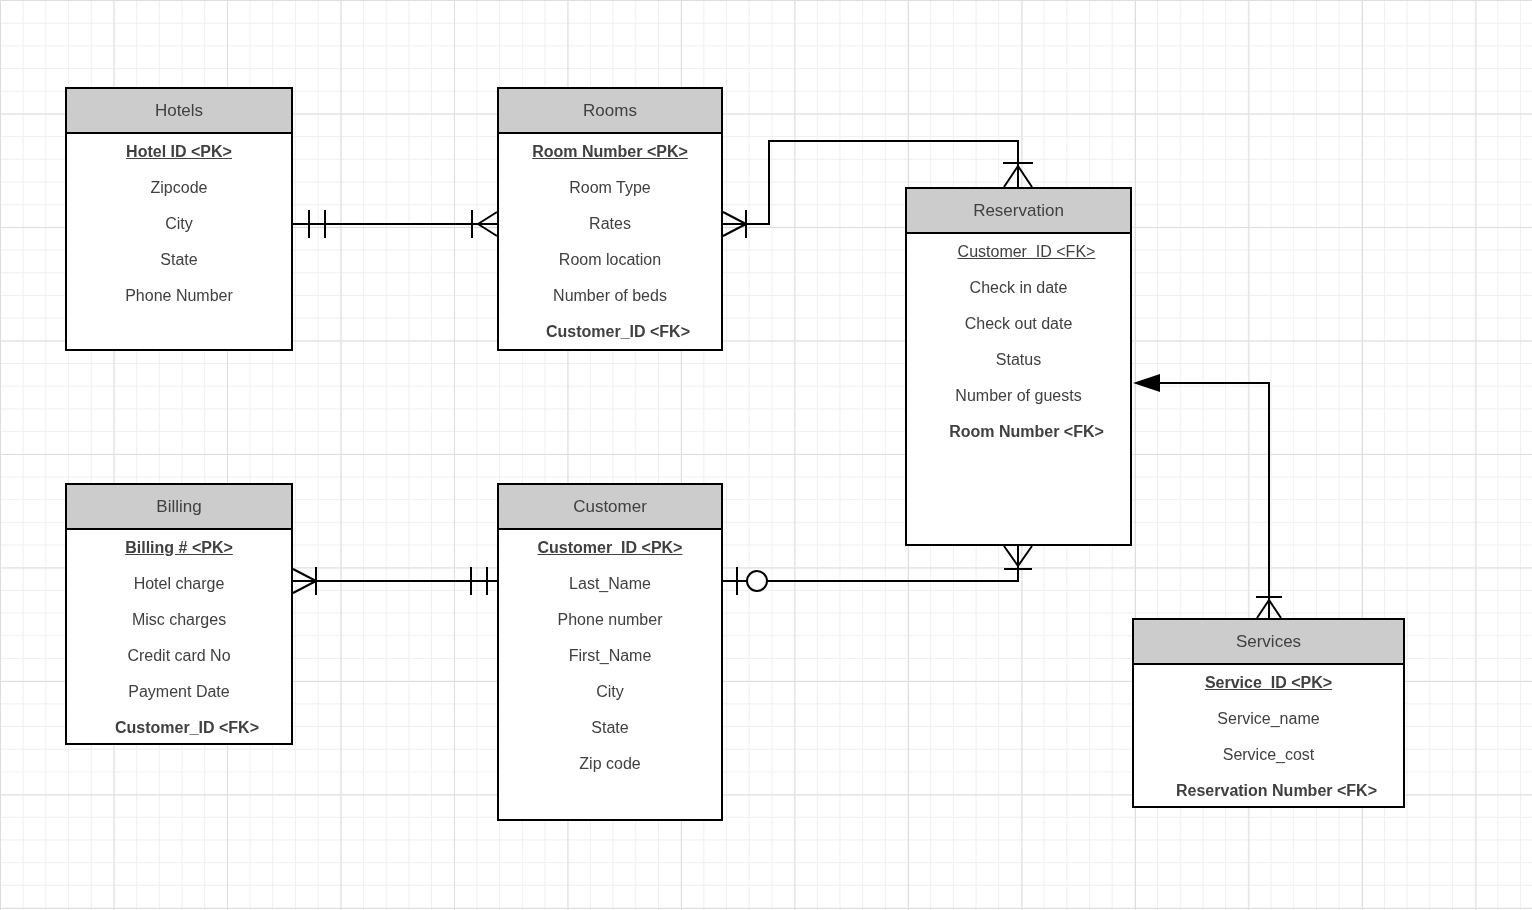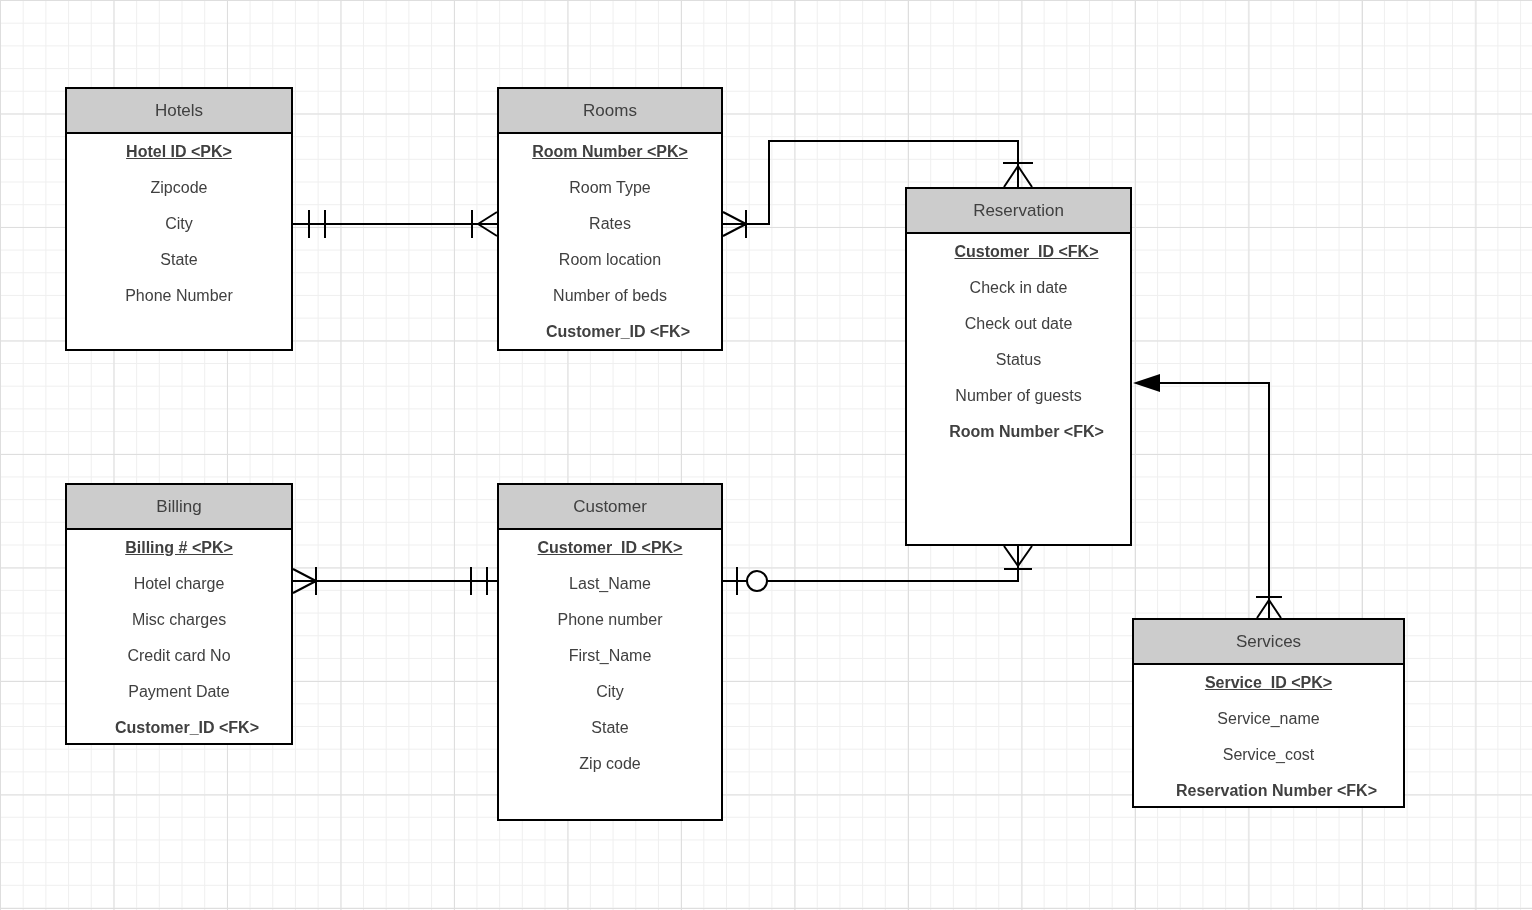--- a/index.html
+++ b/index.html
@@ -34,21 +34,21 @@
   .entity-body{padding:0;}
   .field{
     text-align:center;
     font-size:16px;
     line-height:22px;
     padding:7px 4px;
     white-space:pre-wrap;
   }
   .field.pk{font-weight:bold;text-decoration:underline;}
   .field.fk{font-weight:bold;padding-left:20px;}
-  .field.pkfk{font-weight:bold;text-decoration:underline;margin-left:16px;}
+  .field.pkfk{font-weight:normal;text-decoration:underline;margin-left:16px;}
 
   #entity-hotels{left:65px;top:87px;width:228px;height:264px;}
   #entity-rooms{left:497px;top:87px;width:226px;height:264px;}
   #entity-reservation{left:905px;top:187px;width:227px;height:359px;}
   #entity-billing{left:65px;top:483px;width:228px;height:262px;}
   #entity-customer{left:497px;top:483px;width:226px;height:338px;}
   #entity-services{left:1132px;top:618px;width:273px;height:190px;}
 
   .conn{stroke:#000;stroke-width:2;fill:none;}
 </style>

